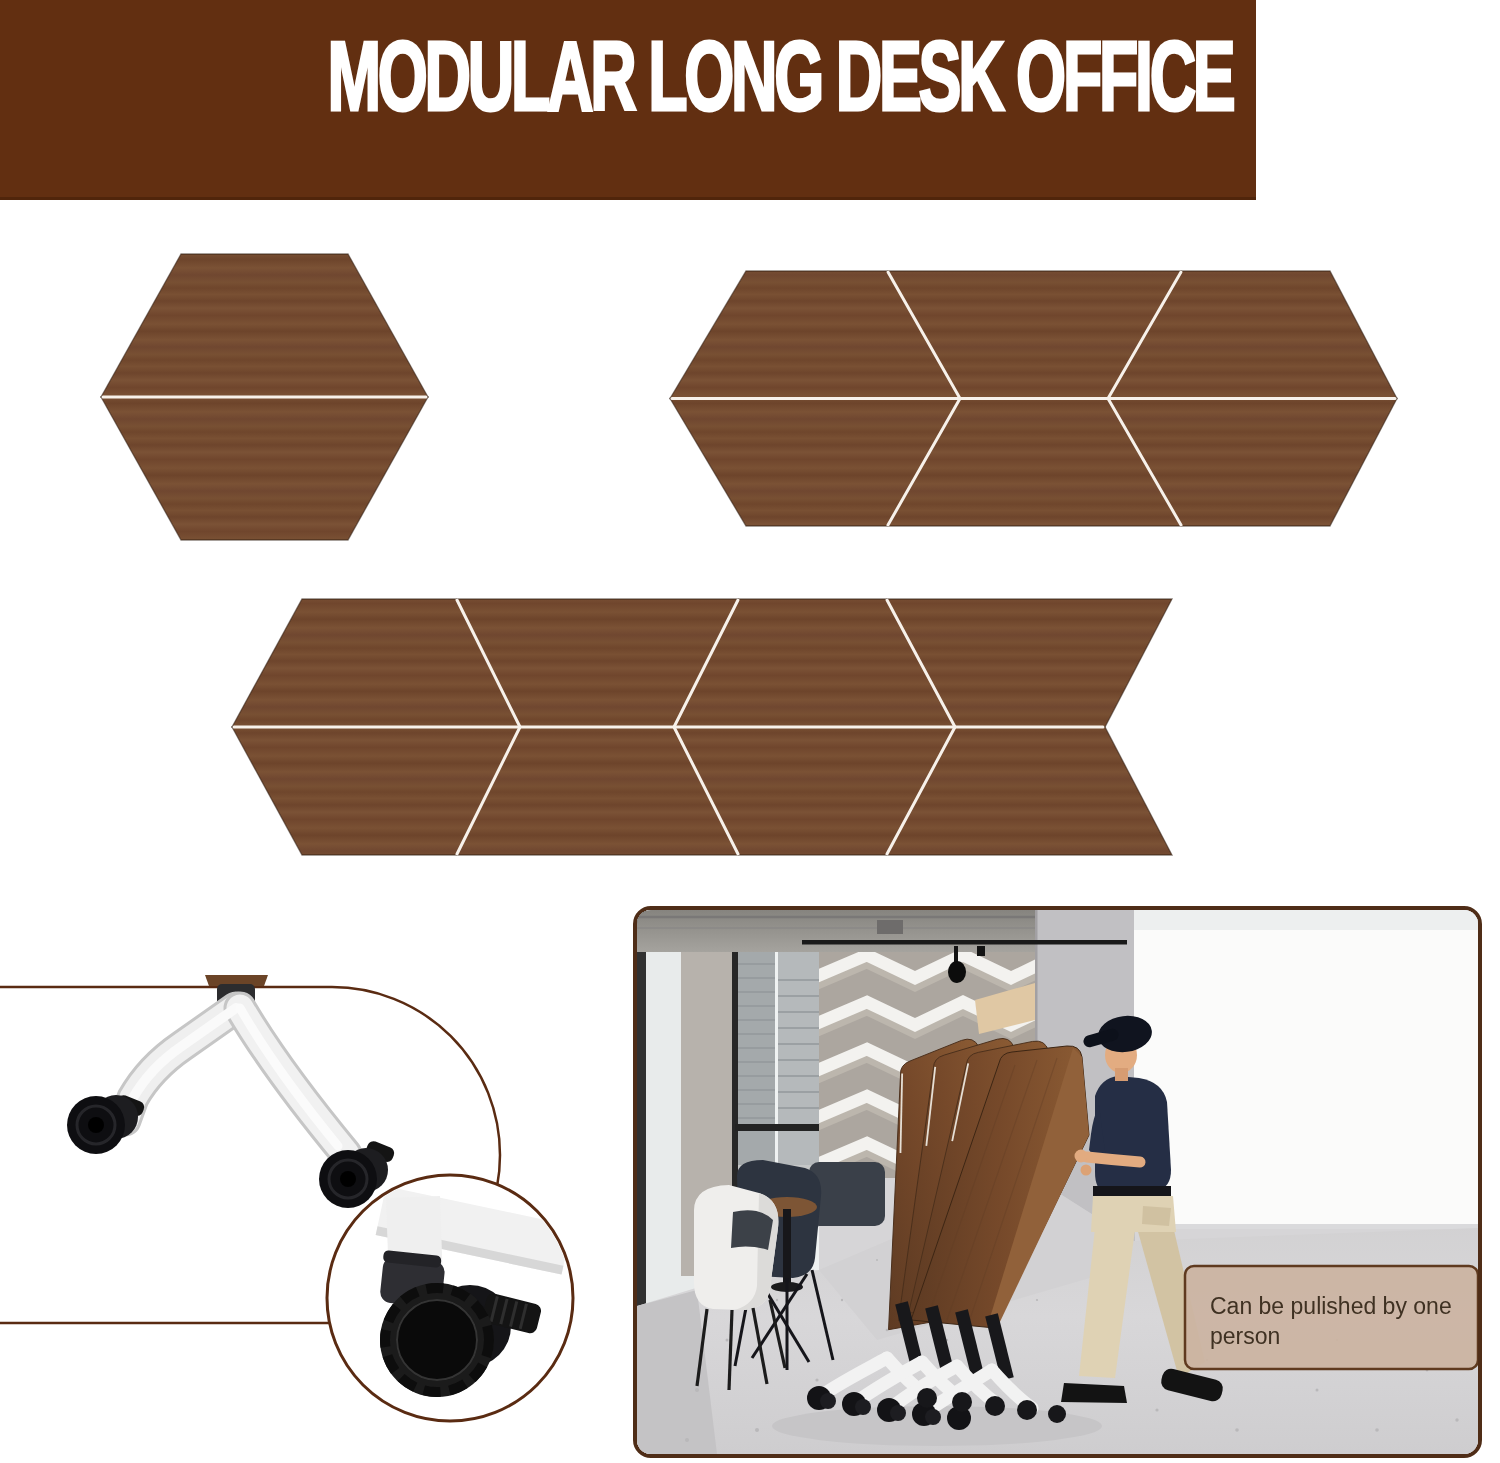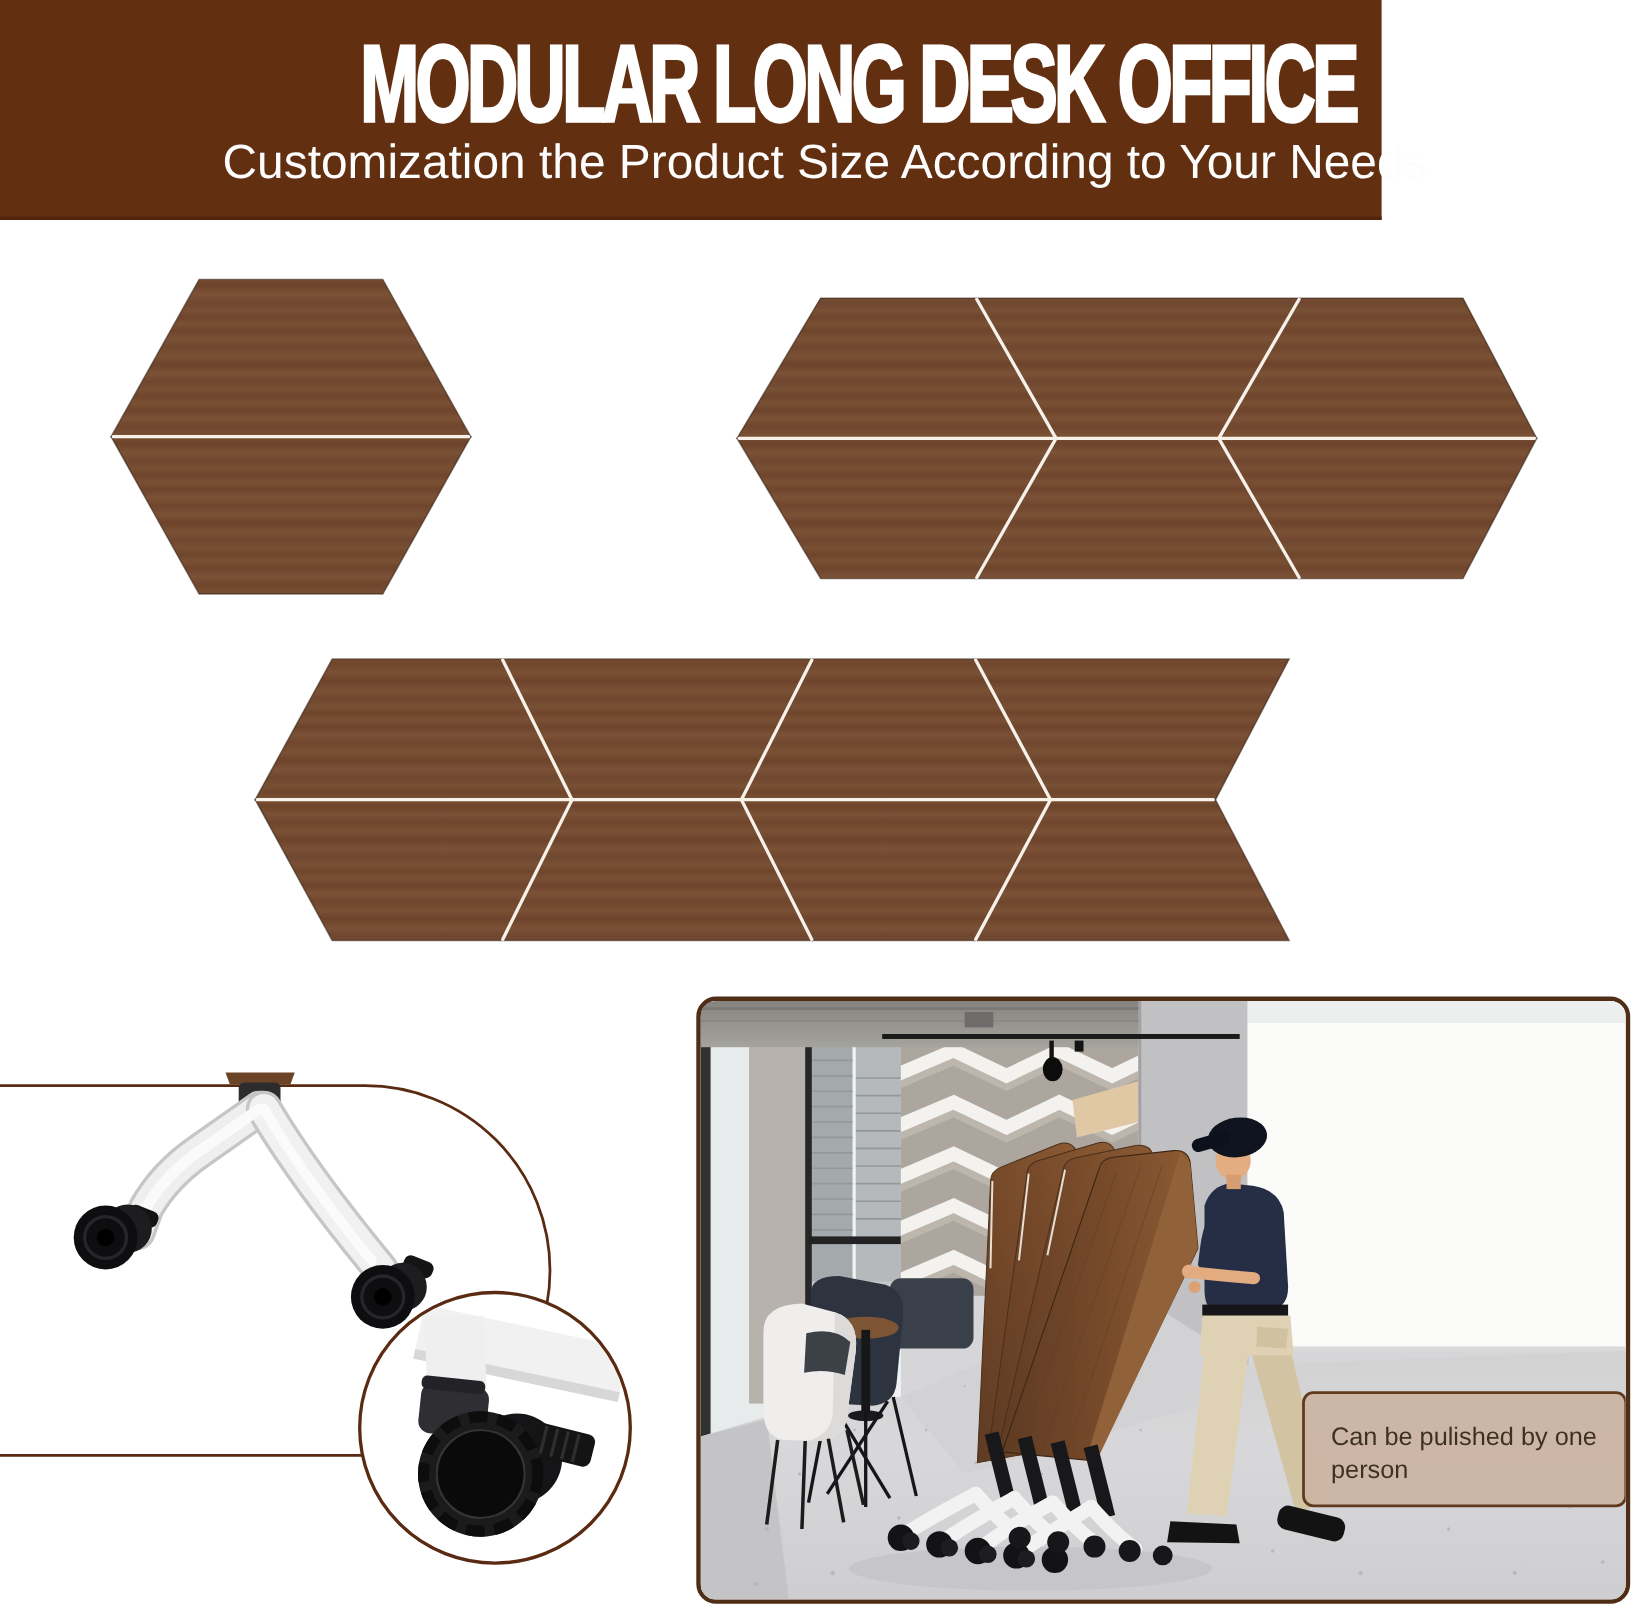--- a/index.html
+++ b/index.html
@@ -8,21 +8,20 @@
 #hdr{position:absolute;left:0;top:0;width:1256px;height:200px;background:#622f11;border-bottom:3px solid #50250b;box-sizing:border-box;}
 #t1{position:absolute;left:780px;top:19px;white-space:nowrap;color:#fff;font-weight:bold;font-size:99px;letter-spacing:-5px;-webkit-text-stroke:3.1px #fff;transform:translateX(-50%) scaleX(0.650);}
 #t2{position:absolute;left:750px;top:124px;white-space:nowrap;color:#fdfdfd;font-size:43.5px;transform:translateX(-50%);}
 svg{position:absolute;left:0;top:0;}
 #panel{position:absolute;left:633px;top:906px;width:849px;height:552px;border:4px solid #4f2d17;border-radius:18px;overflow:hidden;background:#e8e8ea;}
 </style>
 </head>
 <body>
 <div id="hdr">
   <div id="t1">MODULAR LONG DESK OFFICE</div>
-  <div id="t2">Customization the Product Size According to Your Needs</div>
 </div>
 <svg id="main" width="1500" height="1463" viewBox="0 0 1500 1463">
 <defs>
 <linearGradient id="wgr" x1="0" y1="0" x2="0" y2="1">
   <stop offset="0" stop-color="#6f462c"></stop>
   <stop offset="0.09" stop-color="#795033"></stop>
   <stop offset="0.18" stop-color="#6e452c"></stop>
   <stop offset="0.28" stop-color="#7b5236"></stop>
   <stop offset="0.38" stop-color="#70462d"></stop>
   <stop offset="0.5" stop-color="#7a5134"></stop>

